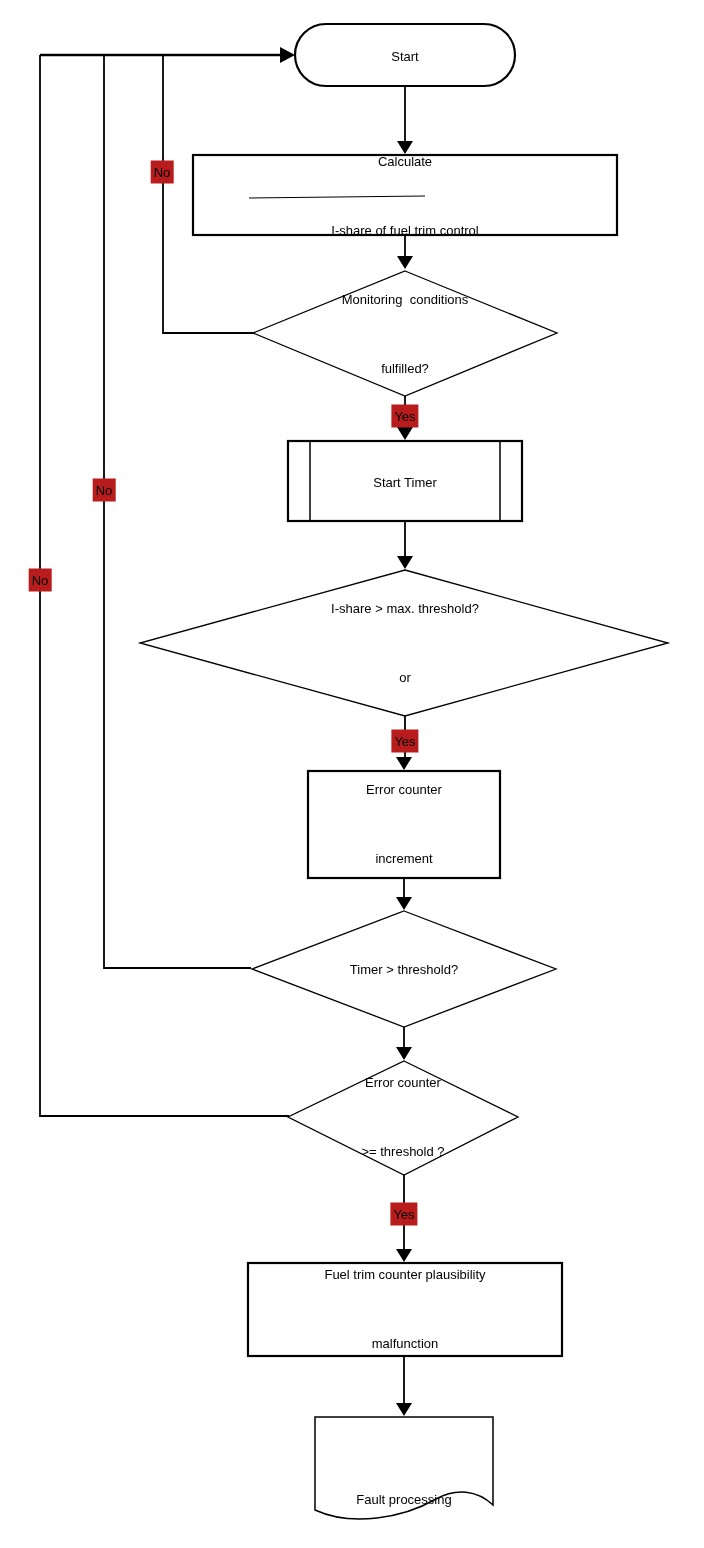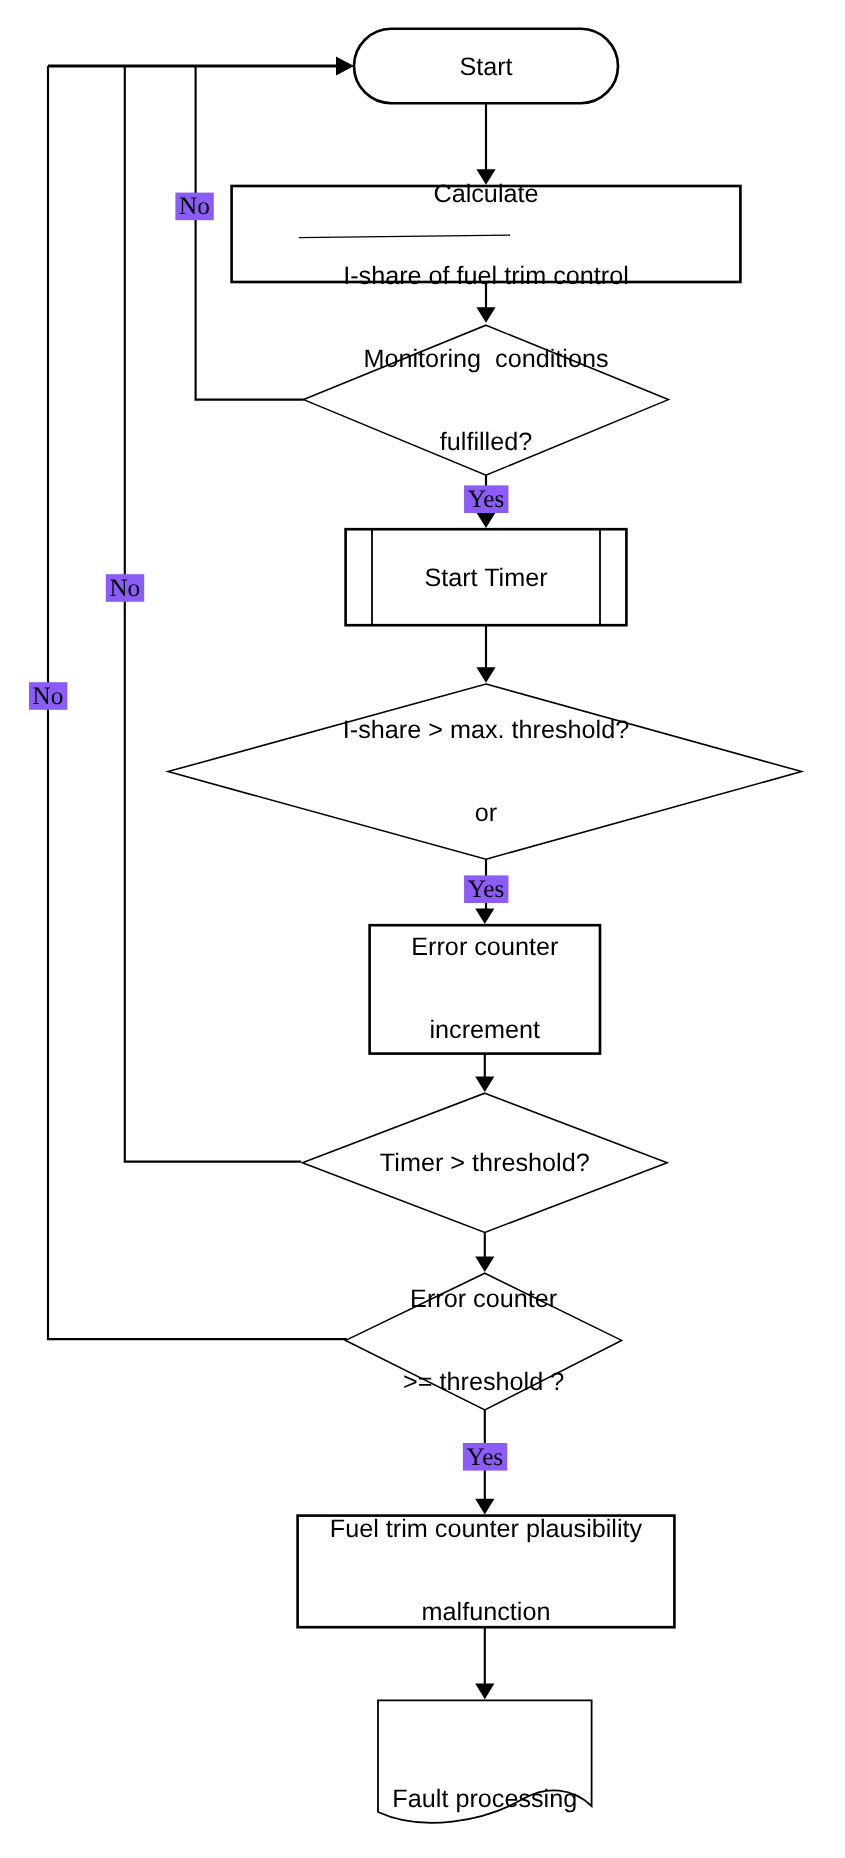--- a/index.html
+++ b/index.html
@@ -9,29 +9,28 @@
     background:#ffffff;
     font-family:"Liberation Sans",sans-serif;
     color:#000;
     overflow:hidden;
   }
   .canvas svg{position:absolute;left:0;top:0;}
   .lbl{
     position:absolute;
     transform:translate(-50%,-50%);
     text-align:center;
-    font-size:21px;
+    font-size:13px;
     line-height:23px;
     white-space:pre;
     color:#000;
   }
   .edge{
-    background:#8b5cf6;
+    background:#b91c1c;
     padding:0 3px;
-    font-family:Liberation Serif, serif;
   }
 </style>
 </head>
 <body>
 
 <div class="canvas">
 
   <svg width="704" height="1548" viewBox="0 0 704 1548">
 
     <g stroke="#000" fill="none">

